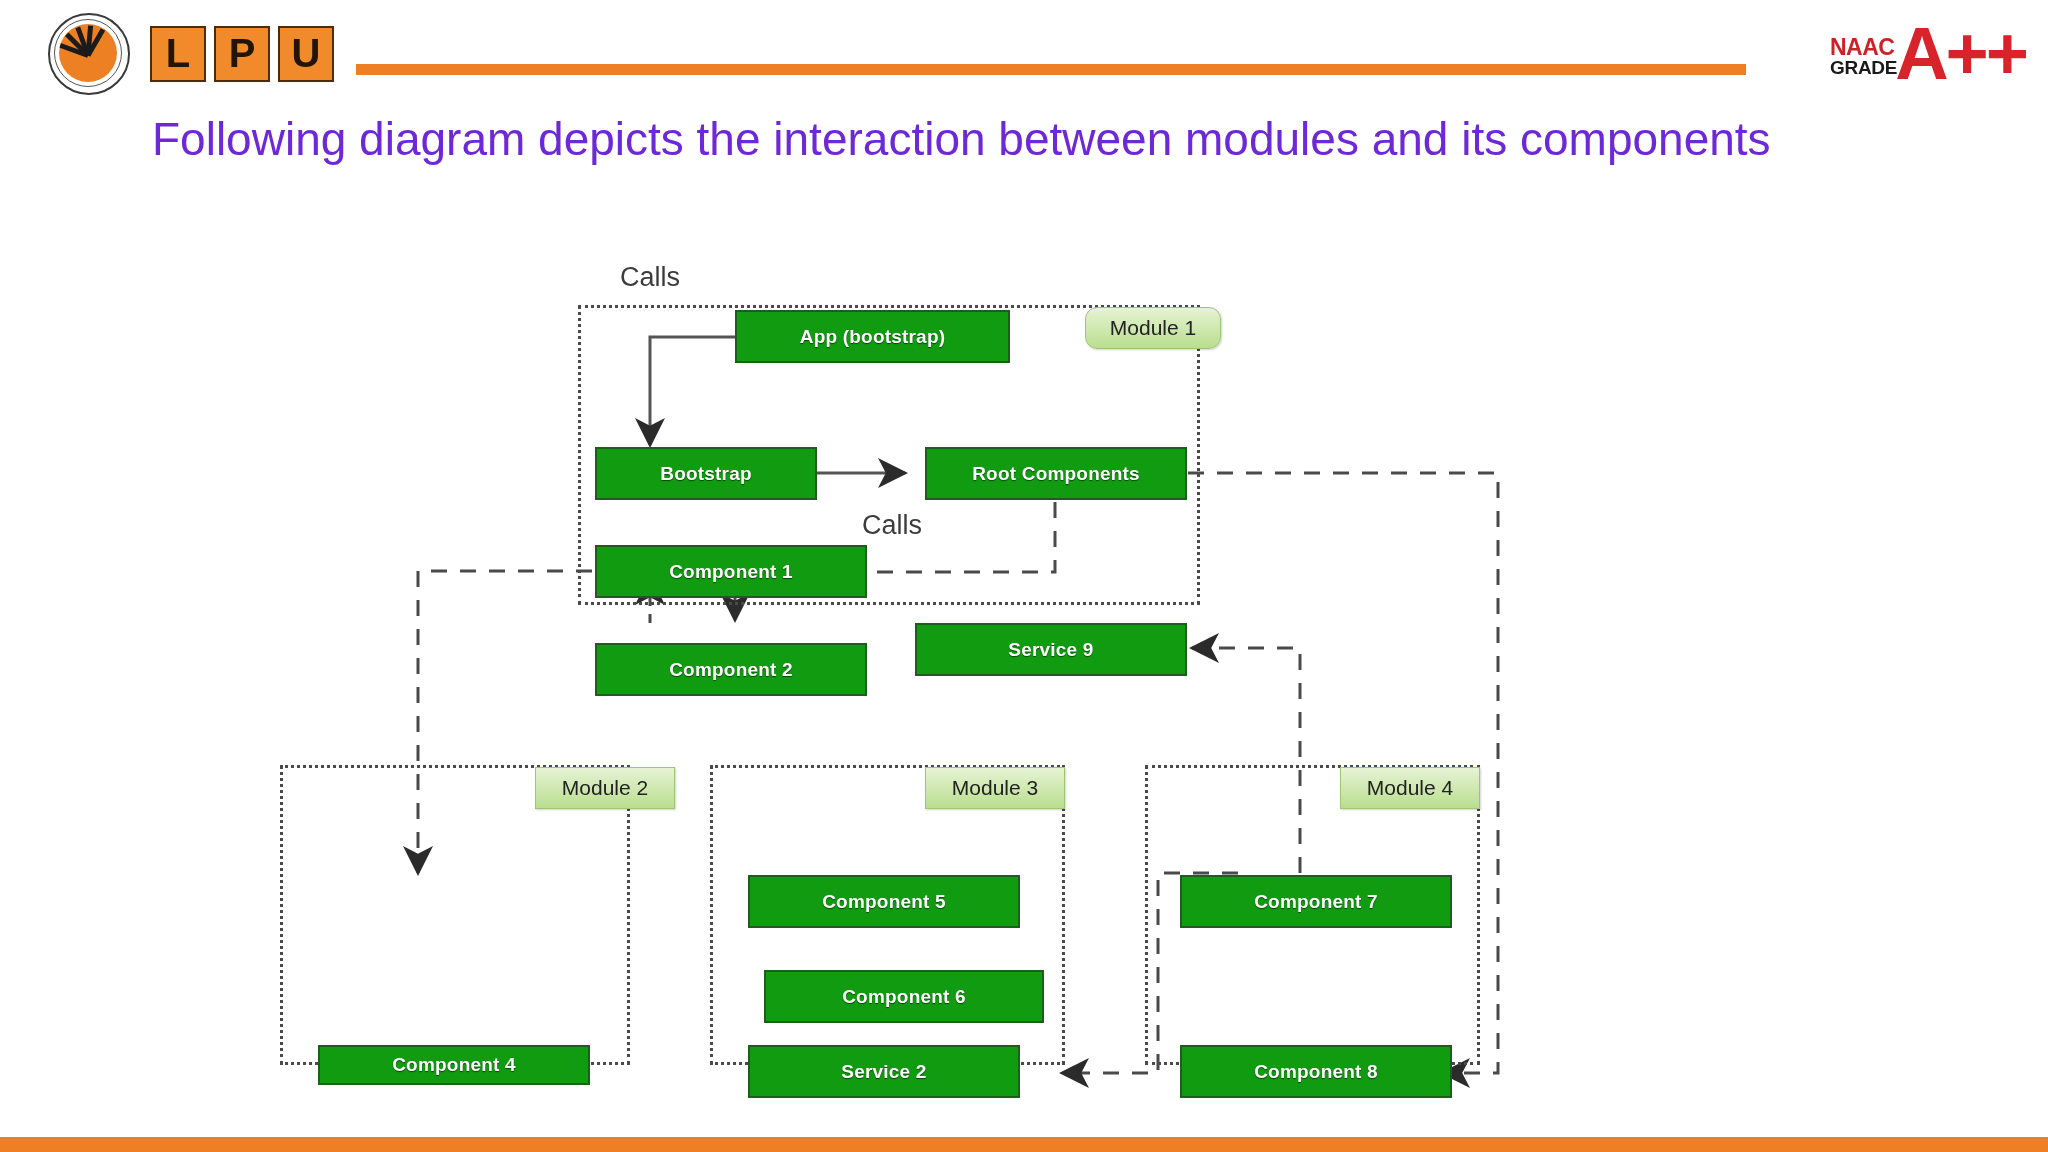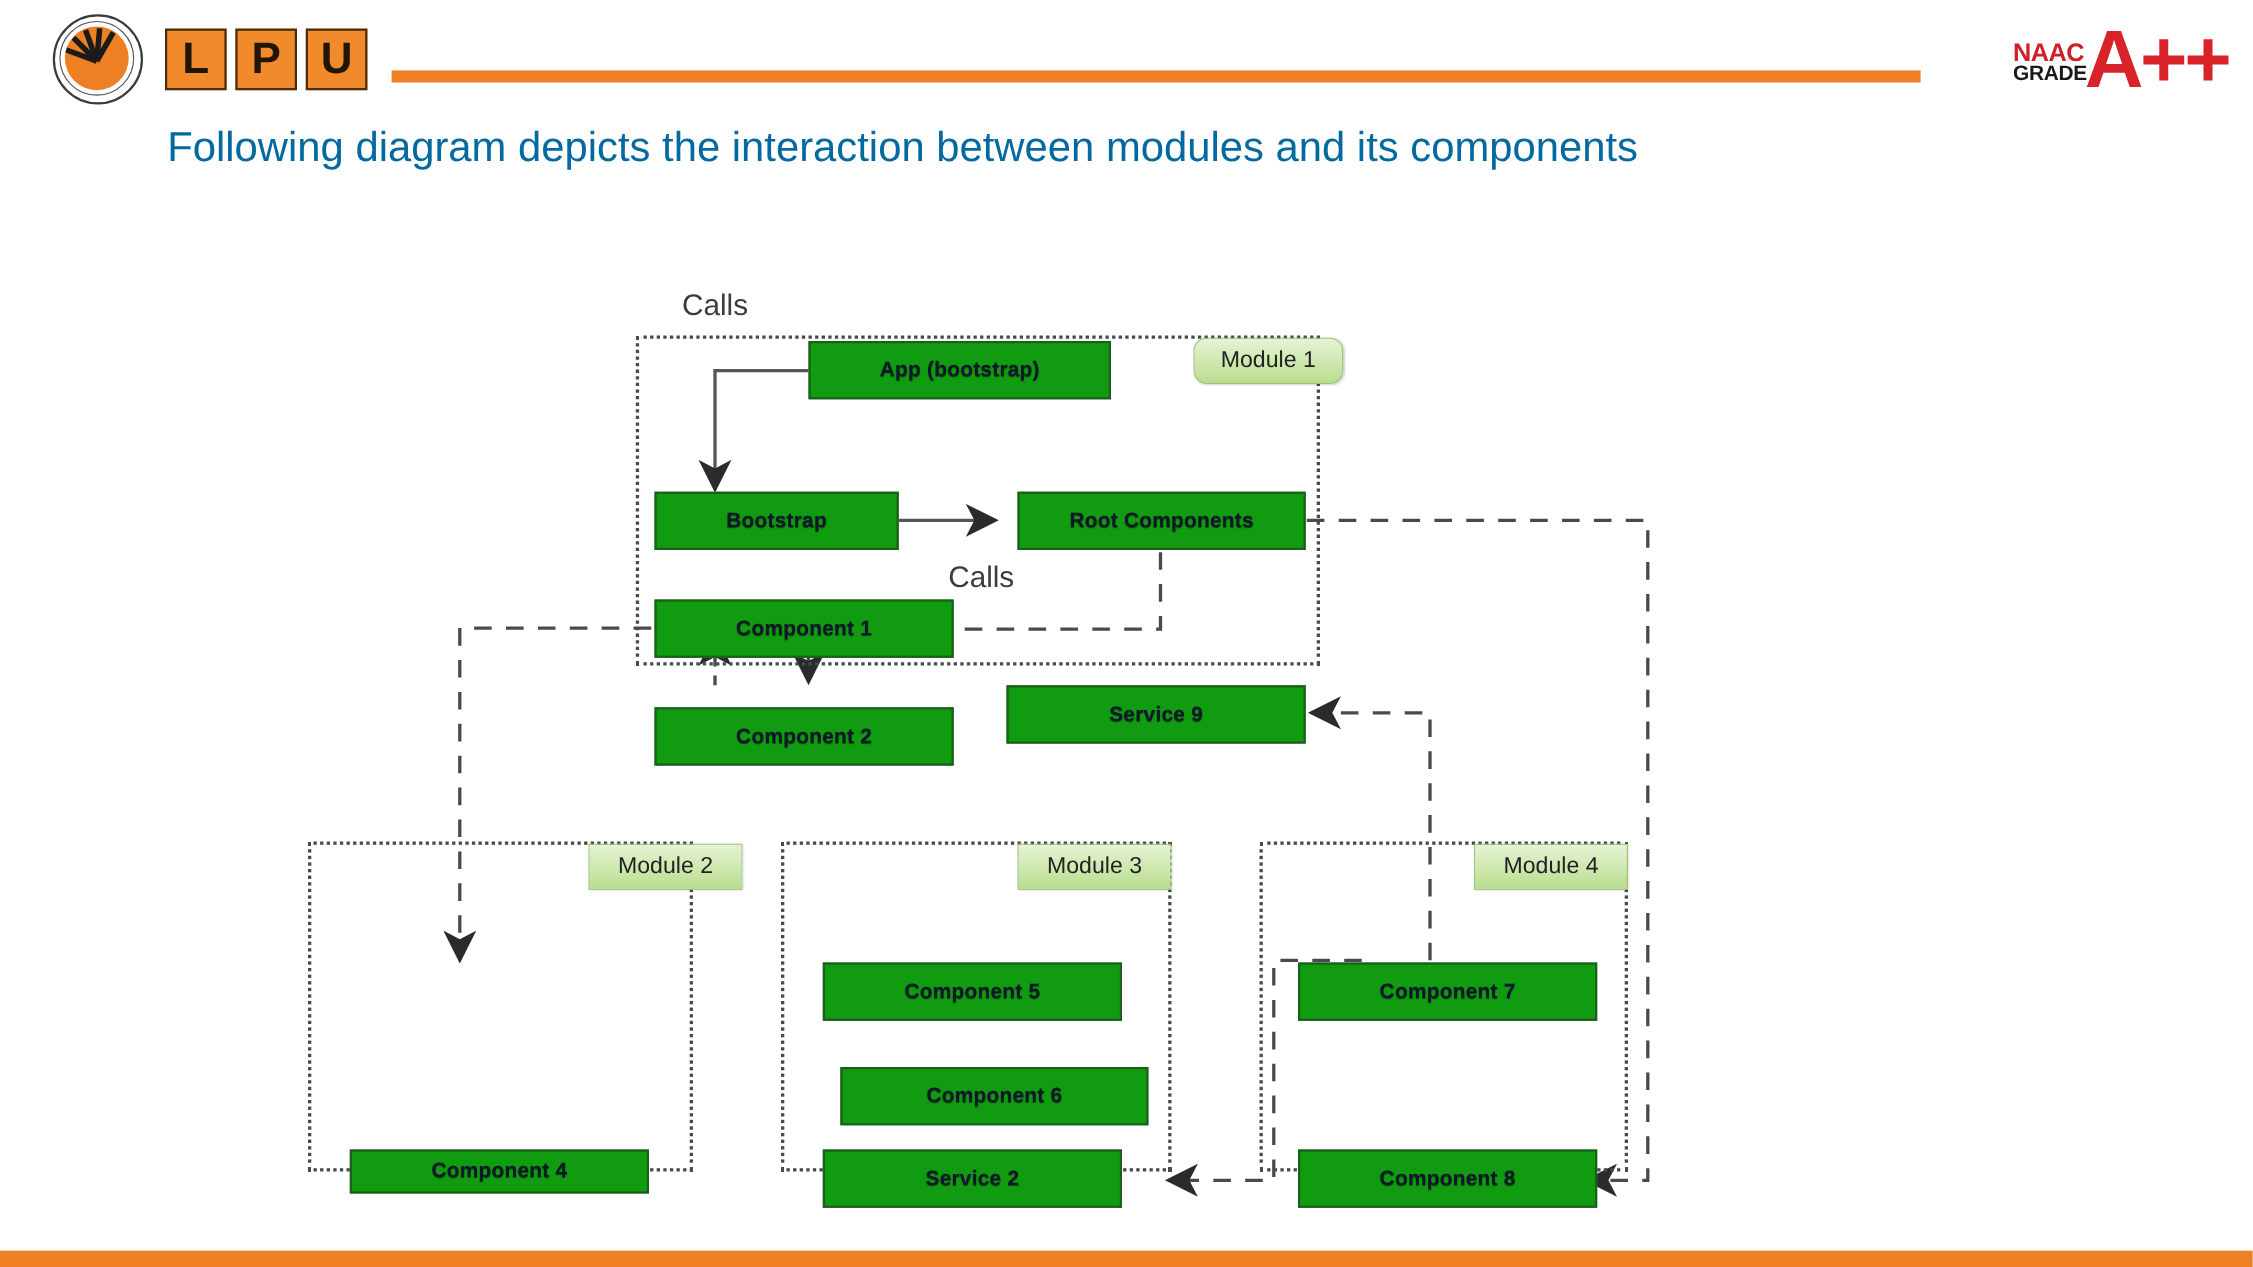--- a/index.html
+++ b/index.html
@@ -25,26 +25,26 @@
     text-align:center;line-height:50px;font-family:"Liberation Sans", sans-serif;}
   #lpu-L{left:150px;} #lpu-P{left:214px;} #lpu-U{left:278px;}
   #header-rule{position:absolute;left:356px;top:64px;width:1390px;height:11px;background:#ee7f25;}
   #naac{position:absolute;right:22px;top:16px;height:70px;display:flex;align-items:flex-end;}
   #naac-words{display:flex;flex-direction:column;align-items:flex-start;margin-bottom:8px;}
   #naac-top{color:#cf2027;font-size:23px;font-weight:700;letter-spacing:-0.5px;line-height:22px;}
   #naac-bottom{color:#1a1a1a;font-size:19px;font-weight:700;letter-spacing:-0.3px;line-height:20px;}
   #naac-grade{color:#d8232a;font-size:74px;font-weight:700;line-height:64px;margin-left:-2px;letter-spacing:-3px;}
   
   #title{position:absolute;left:152px;top:112px;width:1760px;
-    font-size:38px;line-height:1.18;color:#0369a1;font-weight:400;}
+    font-size:46px;line-height:1.18;color:#6d28d9;font-weight:400;}
   
   #diagram{position:absolute;left:0px;top:275px;width:2048px;height:830px;}
   .gbox{position:absolute;background:#109b10;border:2px solid #1d5e1d;
     box-sizing:border-box;display:flex;align-items:center;justify-content:center;
-    color:#0f172a;font-size:19px;font-weight:700;
+    color:#ffffff;font-size:19px;font-weight:700;
     text-shadow:0 1px 1px rgba(0,0,0,.55);letter-spacing:.2px;}
   .modbox{position:absolute;box-sizing:border-box;border:3px dotted #4a4a4a;background:transparent;}
   .modlabel{position:absolute;box-sizing:border-box;
     background:linear-gradient(to bottom,#e6f3d4,#b9de8e);
     border:1px solid #9dc477;color:#222;font-size:21px;font-weight:400;
     display:flex;align-items:center;justify-content:center;
     box-shadow:1px 1px 2px rgba(0,0,0,.18);}
   .edgelabel{position:absolute;color:#3c3c3c;font-size:27px;font-weight:400;}
   #wires{position:absolute;left:0;top:0;width:2048px;height:830px;}
   

